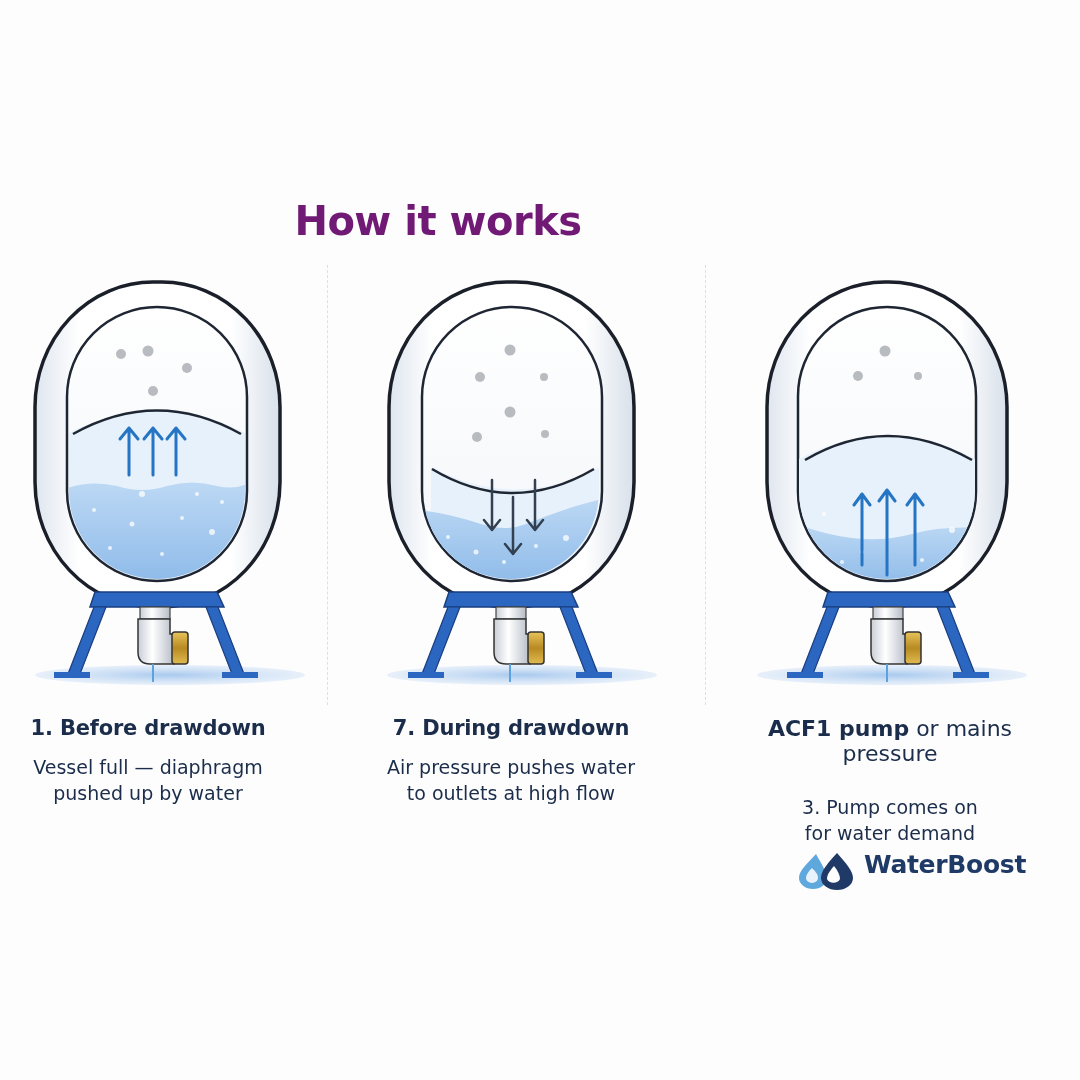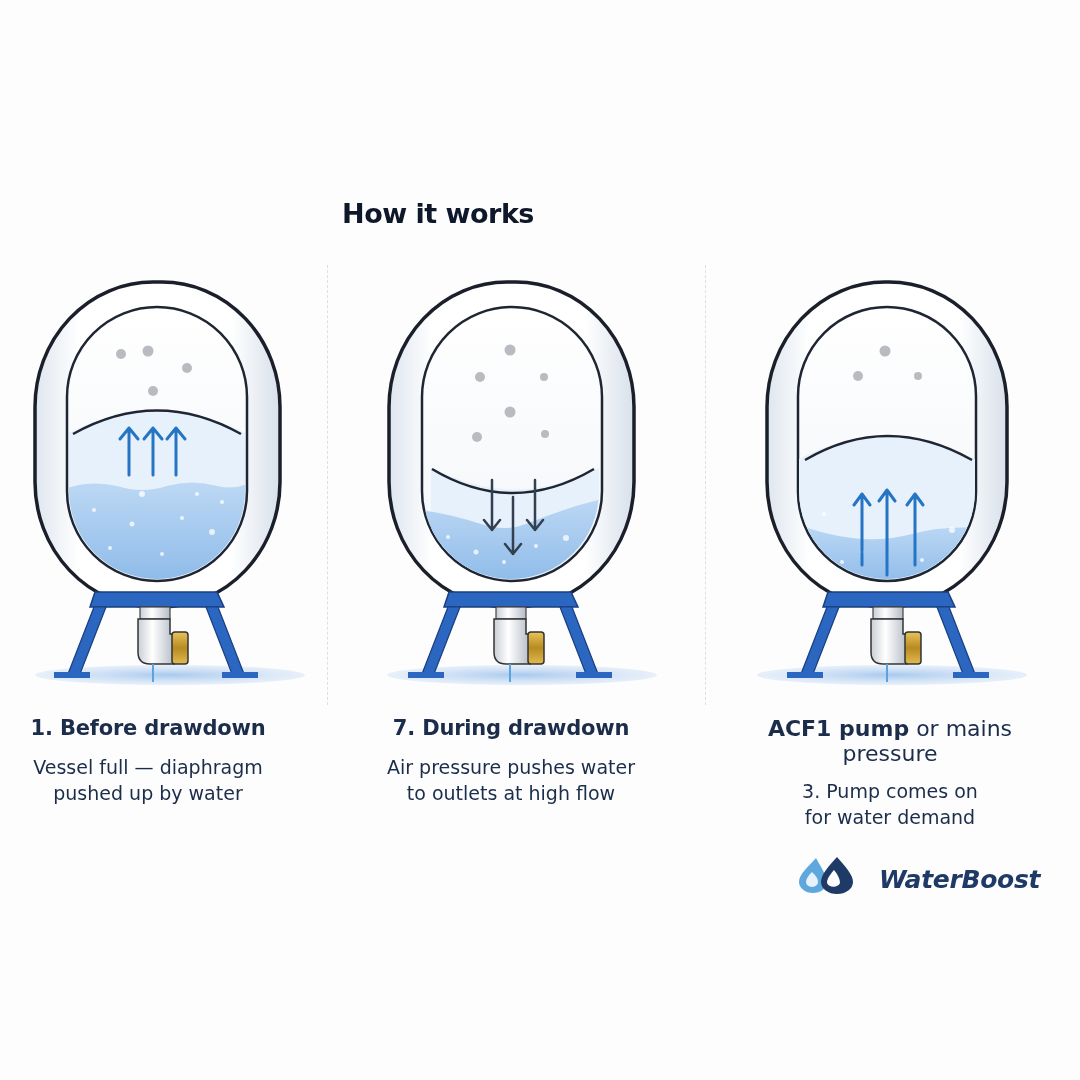--- a/index.html
+++ b/index.html
@@ -4,42 +4,42 @@
 <style>
   html, body { margin: 0; padding: 0; }
   body {
     width: 1080px; height: 1080px; position: relative; overflow: hidden;
     background: #fdfdfe;
     font-family: "DejaVu Sans", sans-serif;
     color: #1b2d4a;
   }
   .title {
     position: absolute; left: 0; width: 876px; top: 198px; text-align: center;
-    font-size: 27px; font-weight: bold; color: #0f172a; letter-spacing: -0.5px;
+    font-size: 40px; font-weight: bold; color: #701a75; letter-spacing: -0.5px;
   }
   .divider {
     position: absolute; top: 265px; height: 440px; width: 0;
     border-left: 1.5px dashed #dcdfe4;
   }
   .panel { position: absolute; top: 262px; width: 300px; height: 440px; }
   .panel svg { display: block; }
   .caption {
     position: absolute; text-align: center; width: 340px;
   }
   .caption .head {
     font-size: 21px; font-weight: bold; color: #1b2d4a; letter-spacing: -0.2px;
   }
   .caption .body {
     font-size: 19px; color: #1b2d4a; line-height: 26px; margin-top: 14px;
   }
   .head3 { font-size: 22px; color: #1b2d4a; }
   .head3 b { font-weight: bold; }
   .logo {
     position: absolute; left: 796px; top: 850px; height: 44px;
-    display: flex; align-items: flex-end; gap: 21px; font-style: italic;
+    display: flex; align-items: flex-start; gap: 6px;
   }
   .logo-text { font-size: 25px; font-weight: bold; color: #1f3a66; letter-spacing: -0.3px; }
 </style>
 </head>
 <body>
 
 <div class="title">How it works</div>
 
 <div class="divider" style="left:327px"></div>
 <div class="divider" style="left:705px"></div>
@@ -230,21 +230,21 @@
 <div class="caption" style="left:341px; top:716px">
   <div class="head">7. During drawdown</div>
   <div class="body">
     <div>Air pressure pushes water</div>
     <div>to outlets at high flow</div>
   </div>
 </div>
 
 <div class="caption" style="left:718px; top:716px; width:344px">
   <div class="head3"><b>ACF1 pump</b><span> or mains pressure</span></div>
-  <div class="body" style="margin-top:12px; line-height:26px">
+  <div class="body" style="margin-top:28px; line-height:26px">
     <div>3. Pump comes on</div>
     <div>for water demand</div>
   </div>
 </div>
 
 <div class="logo">
   <svg width="62" height="40" viewBox="0 0 62 40">
     <path d="M20 4 C12 13 3 20 3 28 a14 11 0 0 0 28 0 C31 22 26 15 20 4 Z" fill="#5fa8de"></path>
     <path d="M41 3 C33 12 25 20 25 28 a16 12 0 0 0 32 0 C57 21 50 13 41 3 Z" fill="#1f3a66"></path>
     <path d="M38 16 C33 22 31 25 31 29 a7 6 0 0 0 13 0 C44 25 42 21 38 16 Z" fill="#ffffff"></path>

